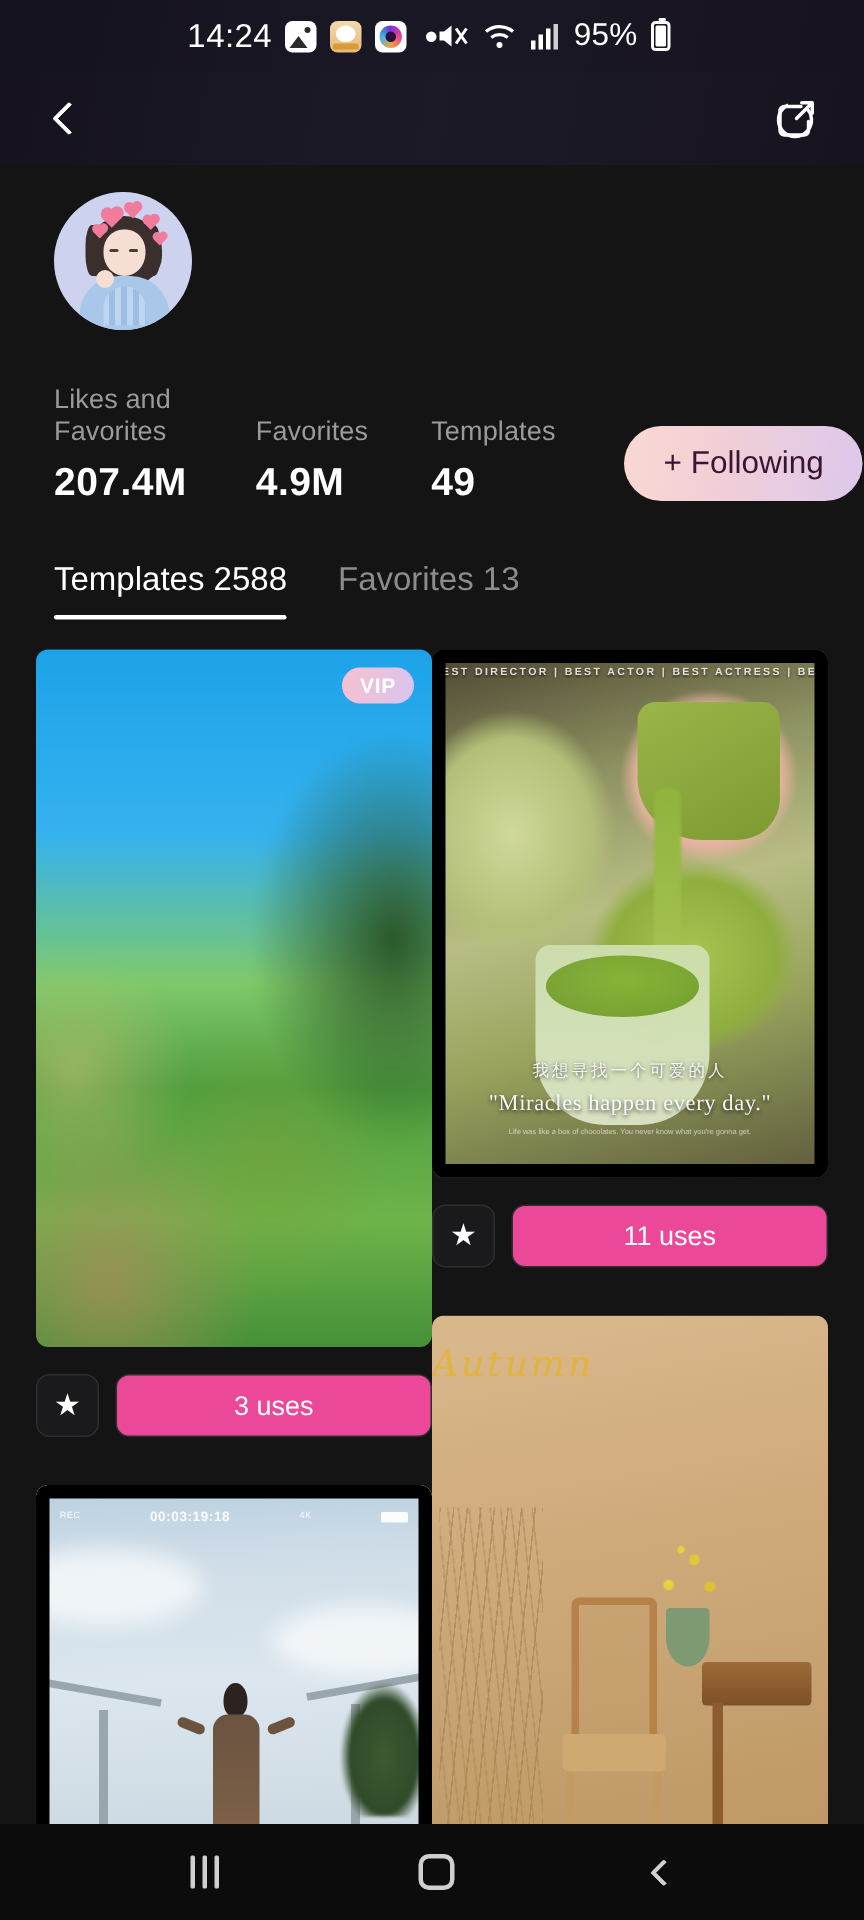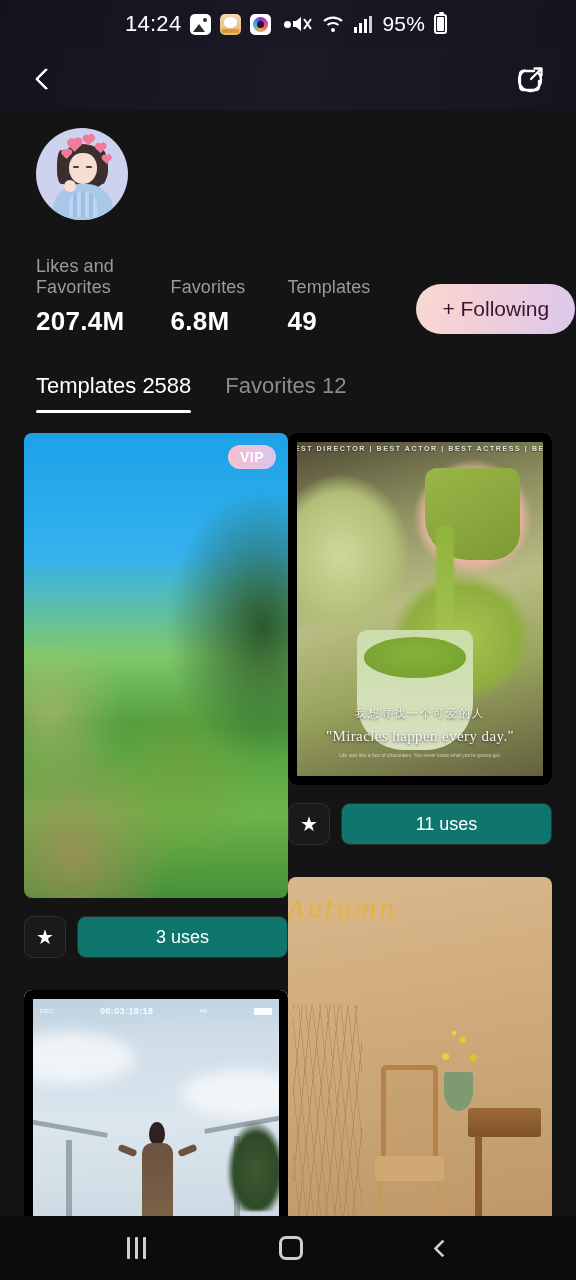--- a/index.html
+++ b/index.html
@@ -102,21 +102,21 @@
   .col{ flex:1; display:flex; flex-direction:column; gap:16px; }
   .card{ display:flex; flex-direction:column; }
   .thumb{ position:relative; width:100%; border-radius:8px; overflow:hidden; background:#000; }
   .vip{ position:absolute; top:12px; right:12px; z-index:5;
     background:linear-gradient(100deg,#f6c0cf,#d9c4ee); color:#fff; font-size:14px; font-weight:700;
     padding:4px 12px; border-radius:12px; letter-spacing:.5px; }
   .uses-row{ display:flex; gap:11px; align-items:center; }
   .fav-btn{ width:42px;height:42px; border:1px solid #2e2e30; border-radius:9px;
     display:flex;align-items:center;justify-content:center; cursor:pointer; background:#1a1a1c; flex:none;}
   .star{ color:#fff; font-size:20px; line-height:1; }
-  .uses-btn{ flex:1; height:42px; border:1px solid #2e2e30; border-radius:9px; background:#0f766e;
+  .uses-btn{ flex:1; height:42px; border:1px solid #2e2e30; border-radius:9px; background:#ec4899;
     display:flex;align-items:center;justify-content:center; color:#fff; font-size:18px; cursor:pointer; }
 
   
   .art-garden{ width:100%; height:100%; background:
      radial-gradient(ellipse 60% 40% at 20% 88%, rgba(170,140,90,.75), transparent 60%),
      radial-gradient(ellipse 45% 30% at 58% 72%, rgba(120,160,60,.6), transparent 65%),
      radial-gradient(ellipse 55% 45% at 88% 42%, rgba(40,82,36,.95), transparent 62%),
      radial-gradient(ellipse 40% 22% at 12% 60%, rgba(205,190,120,.55), transparent 70%),
      linear-gradient(#1aa0e8 0%, #35b2ee 28%, #7fc96a 48%, #4e9e3e 62%, #6db44a 80%, #3f8a34 100%);
     filter:blur(3px); transform:scale(1.06); }
@@ -271,32 +271,32 @@
       </div>
     </div>
 
     <div class="stats-row">
       <div class="stat">
         <div class="stat-label">Likes and Favorites</div>
         <div class="stat-val">207.4M</div>
       </div>
       <div class="stat">
         <div class="stat-label">Favorites</div>
-        <div class="stat-val">6.8M</div>
+        <div class="stat-val">4.9M</div>
       </div>
       <div class="stat">
         <div class="stat-label">Templates</div>
         <div class="stat-val">49</div>
       </div>
       <button class="follow-btn">+ Following</button>
     </div>
 
     <div class="tabs">
       <div class="tab active">Templates 2588</div>
-      <div class="tab">Favorites 12</div>
+      <div class="tab">Favorites 13</div>
     </div>
 
     <div class="grid">
 
       <div class="col">
 
         <div class="card">
           <div class="thumb" style="height:465px">
             <div class="art-garden"></div>
             <span class="vip">VIP</span>

